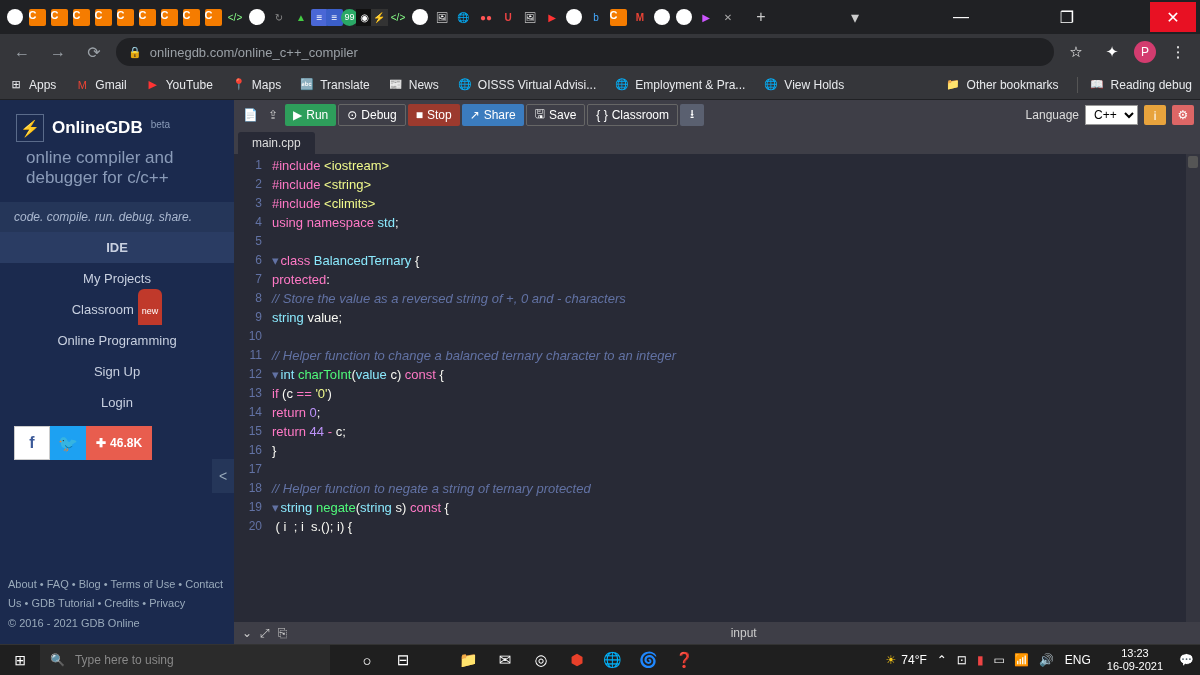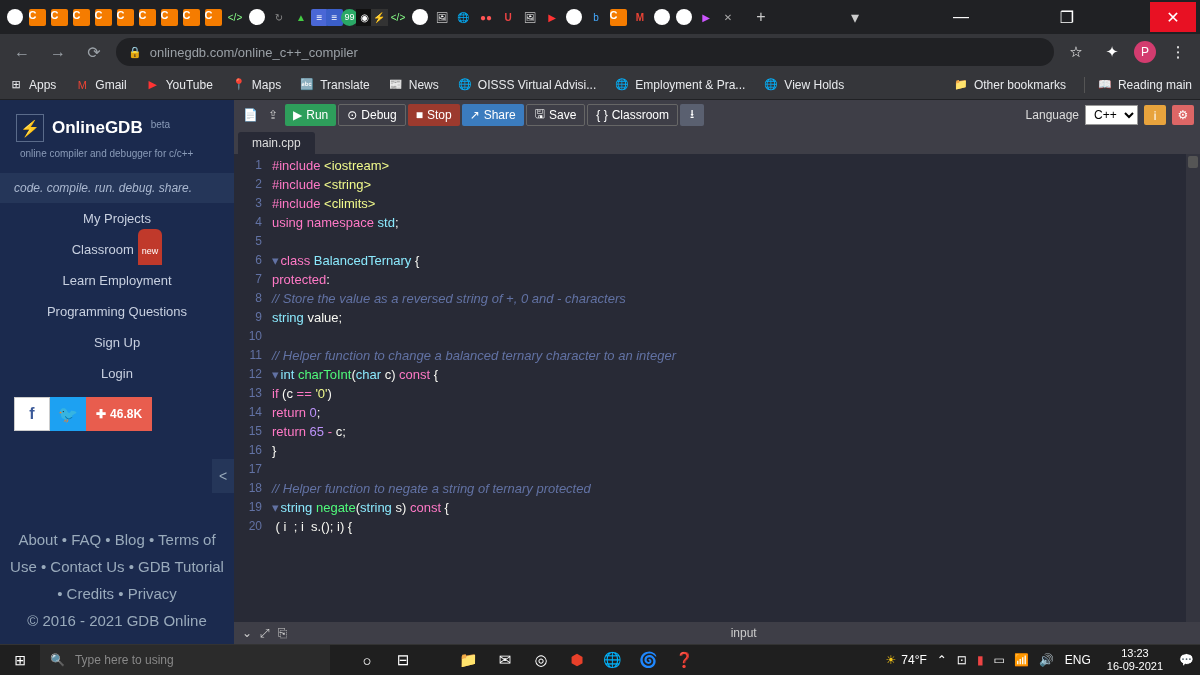--- a/index.html
+++ b/index.html
@@ -19,32 +19,32 @@
 .bm-bar{height:30px;background:#35363a;display:flex;align-items:center;padding:0 8px;gap:18px;color:#e8eaed;font-size:12px;border-bottom:1px solid #202124}
 .bm-bar .bm{display:flex;align-items:center;gap:5px}
 .bm-bar .bm-icon{width:16px;height:16px;display:flex;align-items:center;justify-content:center;font-size:11px}
 .bm-bar .spacer{flex:1}
 .app-area{height:544px;display:flex;background:#14203b}
 .sidebar{width:234px;background:#1b2a4e;color:#c8d0e0;font-size:13px;display:flex;flex-direction:column}
 .sb-logo{padding:14px 16px 4px;display:flex;align-items:center;gap:8px}
 .sb-logo .logo-box{width:28px;height:28px;border:1px solid #5a6b8a;display:flex;align-items:center;justify-content:center;font-size:16px;color:#fff}
 .sb-logo .logo-txt{font-size:17px;font-weight:600;color:#fff}
 .sb-logo .beta{font-size:10px;color:#8a9bb8;margin-top:-8px}
-.sb-sub{font-size:10px;color:#8a9bb8;padding:2px 20px 14px}
+.sb-sub{font-size:17px;color:#8a9bb8;padding:2px 26px 14px}
 .sb-bar{background:#253659;font-style:italic;font-size:12px;padding:8px 14px;color:#aab8d0}
 .sb-item{padding:8px 14px;text-align:center;font-size:13px;color:#c8d0e0;background:#1b2a4e;border-bottom:0;cursor:pointer}
 .sb-item.header{background:#2a3c63;font-weight:600}
 .sb-item .newb{background:#c0392b;color:#fff;font-size:9px;padding:17px 4px;border-radius:6px;margin-left:4px}
 .sb-social{display:flex;padding:8px 14px;gap:0}
 .sb-social .sbox{width:36px;height:34px;display:flex;align-items:center;justify-content:center;font-size:16px;font-weight:bold}
 .sb-social .fb{background:#fff;color:#3b5998;border:1px solid #ccc}
 .sb-social .tw{background:#1da1f2;color:#fff}
 .sb-social .plus{background:#e85d4e;color:#fff;font-size:12px;padding:0 10px;width:auto;gap:4px}
 .sb-collapse{width:22px;height:34px;background:#253659;color:#9ab;display:flex;align-items:center;justify-content:center;margin-left:auto;font-size:14px;align-self:flex-start;margin-top:-34px;margin-right:0;position:absolute;left:212px;top:493px}
-.sb-footer{margin-top:auto;font-size:15px;color:#9ab;padding:10px 8px;line-height:1.8;text-align:center}
+.sb-footer{margin-top:auto;font-size:11px;color:#9ab;padding:10px 8px;line-height:1.8;}
 .main{flex:1;display:flex;flex-direction:column;background:#282a36}
 .toolbar{height:30px;background:#3e3e47;display:flex;align-items:center;padding:0 6px;gap:0;font-size:12px}
 .toolbar .tb-btn{padding:4px 8px;color:#fff;display:flex;align-items:center;gap:4px;height:22px;border-radius:2px;margin:0 1px;cursor:pointer}
 .toolbar .tb-icon{width:22px;height:22px;display:flex;align-items:center;justify-content:center;color:#ccc}
 .tb-run{background:#2e9e5b}
 .tb-debug{background:#3e3e47;border:1px solid #666}
 .tb-stop{background:#9c3a2e}
 .tb-share{background:#3b7cbf}
 .tb-save{background:#3e3e47;border:1px solid #666}
 .tb-beautify{background:#3e3e47;border:1px solid #666}
@@ -218,37 +218,37 @@
       <span class="bm-icon">🌐</span>
       <span>View Holds</span>
     </div>
   <div class="spacer"></div>
   <div class="bm">
       <span class="bm-icon" style="color:#f5c518">📁</span>
       <span>Other bookmarks</span>
     </div>
   <div class="bm" style="border-left:1px solid #555;padding-left:12px">
       <span class="bm-icon">📖</span>
-      <span>Reading main</span>
+      <span>Reading debug</span>
     </div>
 </div>
 
 <div class="app-area">
   <div class="sidebar">
     <div class="sb-logo">
       <div class="logo-box">⚡</div>
       <span class="logo-txt">OnlineGDB</span>
       <span class="beta">beta</span>
     </div>
     <div class="sb-sub">online compiler and debugger for c/c++</div>
     <div class="sb-bar">code. compile. run. debug. share.</div>
+    <div class="sb-item header">IDE</div>
     <div class="sb-item">My Projects</div>
     <div class="sb-item"><span>Classroom</span><span class="newb">new</span></div>
-    <div class="sb-item">Learn Employment</div>
-    <div class="sb-item">Programming Questions</div>
+    <div class="sb-item">Online Programming</div>
     <div class="sb-item">Sign Up</div>
     <div class="sb-item">Login</div>
     <div class="sb-social">
       <div class="sbox fb">f</div>
       <div class="sbox tw">🐦</div>
       <div class="sbox plus">✚ <span>46.8K</span></div>
     </div>
     <div class="sb-footer">
       <div>About • FAQ • Blog • Terms of Use • Contact Us • GDB Tutorial • Credits • Privacy</div>
       <div>© 2016 - 2021 GDB Online</div>
@@ -282,24 +282,24 @@
 <span class="tok-pre">#include</span> <span class="tok-str">&lt;string&gt;</span>
 <span class="tok-pre">#include</span> <span class="tok-str">&lt;climits&gt;</span>
 <span class="tok-kw">using</span> <span class="tok-kw">namespace</span> <span class="tok-type">std</span>;
 
 <span class="fold">▾</span><span class="tok-kw">class</span> <span class="tok-type">BalancedTernary</span> {
 <span class="tok-kw">protected</span>:
 <span class="tok-com">// Store the value as a reversed string of +, 0 and - characters</span>
 <span class="tok-type">string</span> value;
 
 <span class="tok-com">// Helper function to change a balanced ternary character to an integer</span>
-<span class="fold">▾</span><span class="tok-type">int</span> <span class="tok-fn">charToInt</span>(<span class="tok-type">char</span> c) <span class="tok-kw">const</span> {
+<span class="fold">▾</span><span class="tok-type">int</span> <span class="tok-fn">charToInt</span>(<span class="tok-type">value</span> c) <span class="tok-kw">const</span> {
 <span class="tok-kw">if</span> (c <span class="tok-op">==</span> <span class="tok-str">'0'</span>)
 <span class="tok-kw">return</span> <span class="tok-num">0</span>;
-<span class="tok-kw">return</span> <span class="tok-num">65</span> <span class="tok-op">-</span> c;
+<span class="tok-kw">return</span> <span class="tok-num">44</span> <span class="tok-op">-</span> c;
 }
 
 <span class="tok-com">// Helper function to negate a string of ternary protected</span>
 <span class="fold">▾</span><span class="tok-type">string</span> <span class="tok-fn">negate</span>(<span class="tok-type">string</span> s) <span class="tok-kw">const</span> {
  ( i  ; i  s.(); i) {</div>
       <div class="vscroll">
           <div class="thumb" style="top:2px;height:12px"></div>
         </div>
     </div>
     <div class="term-bar">

